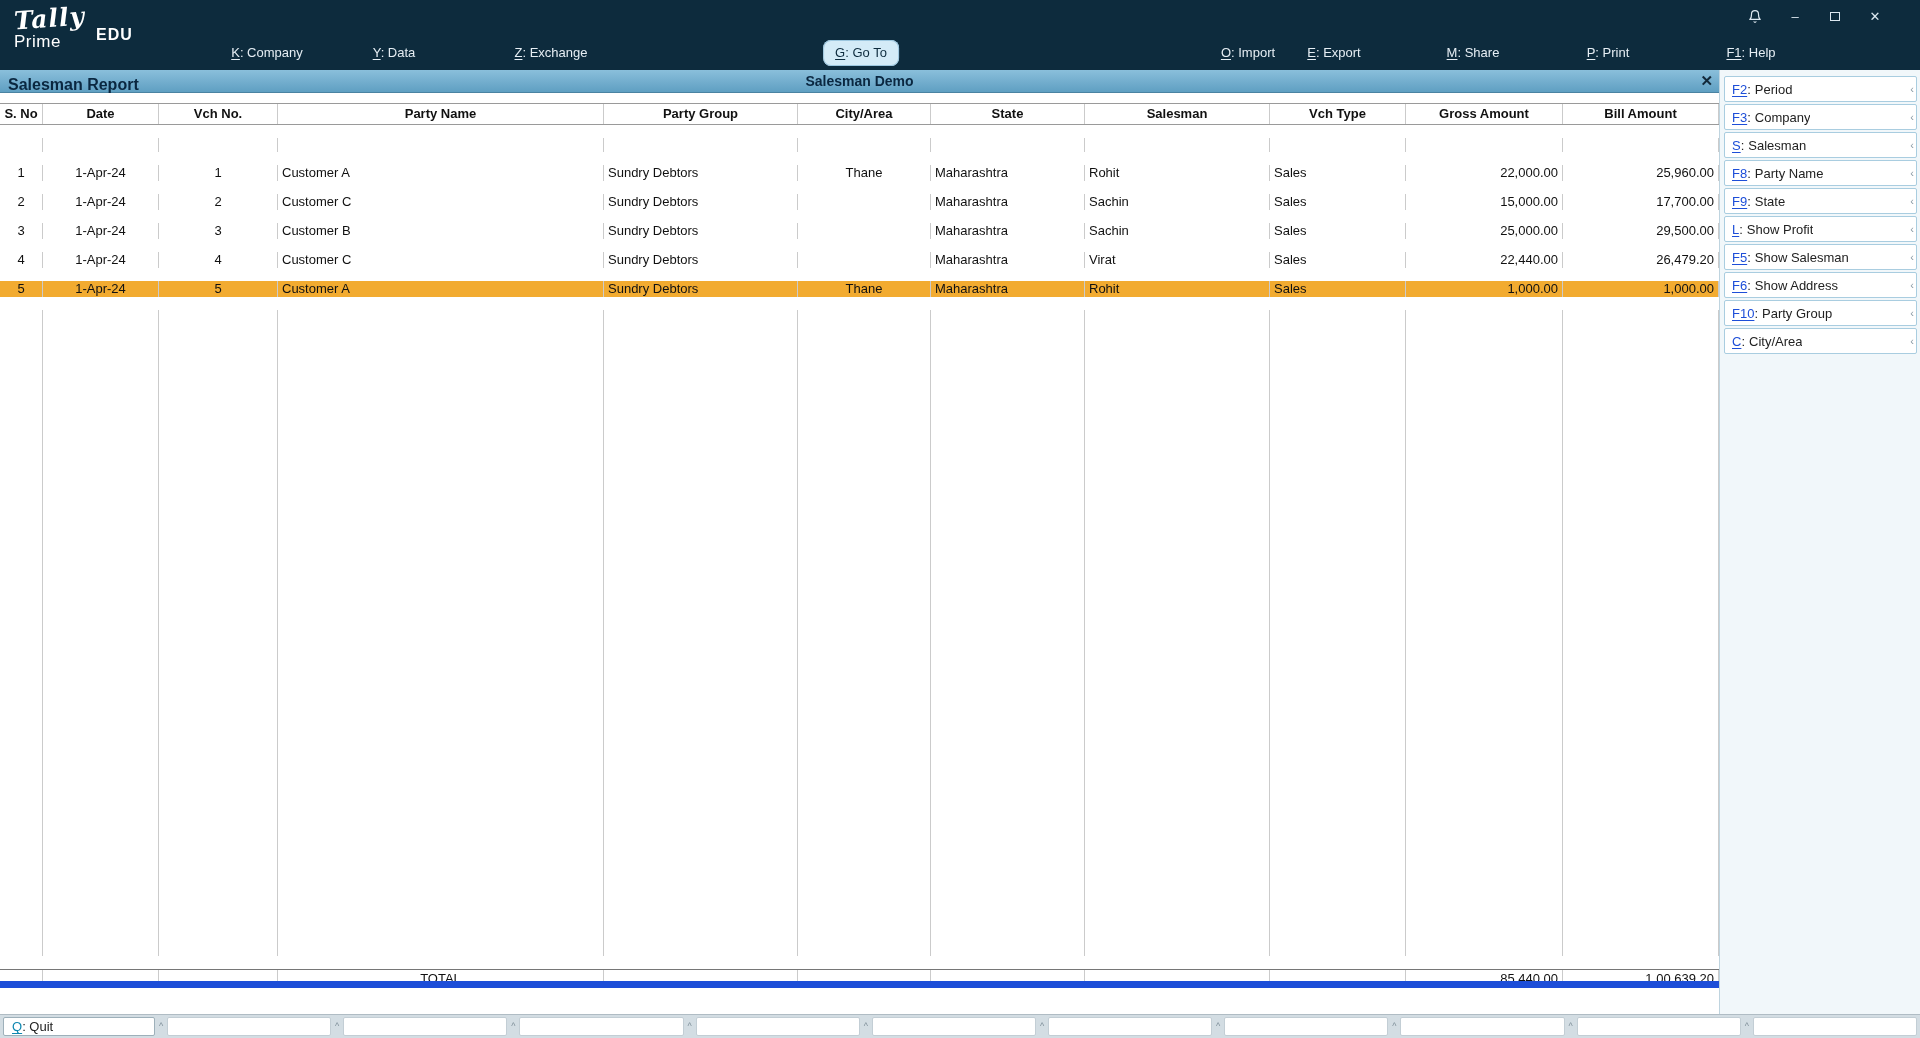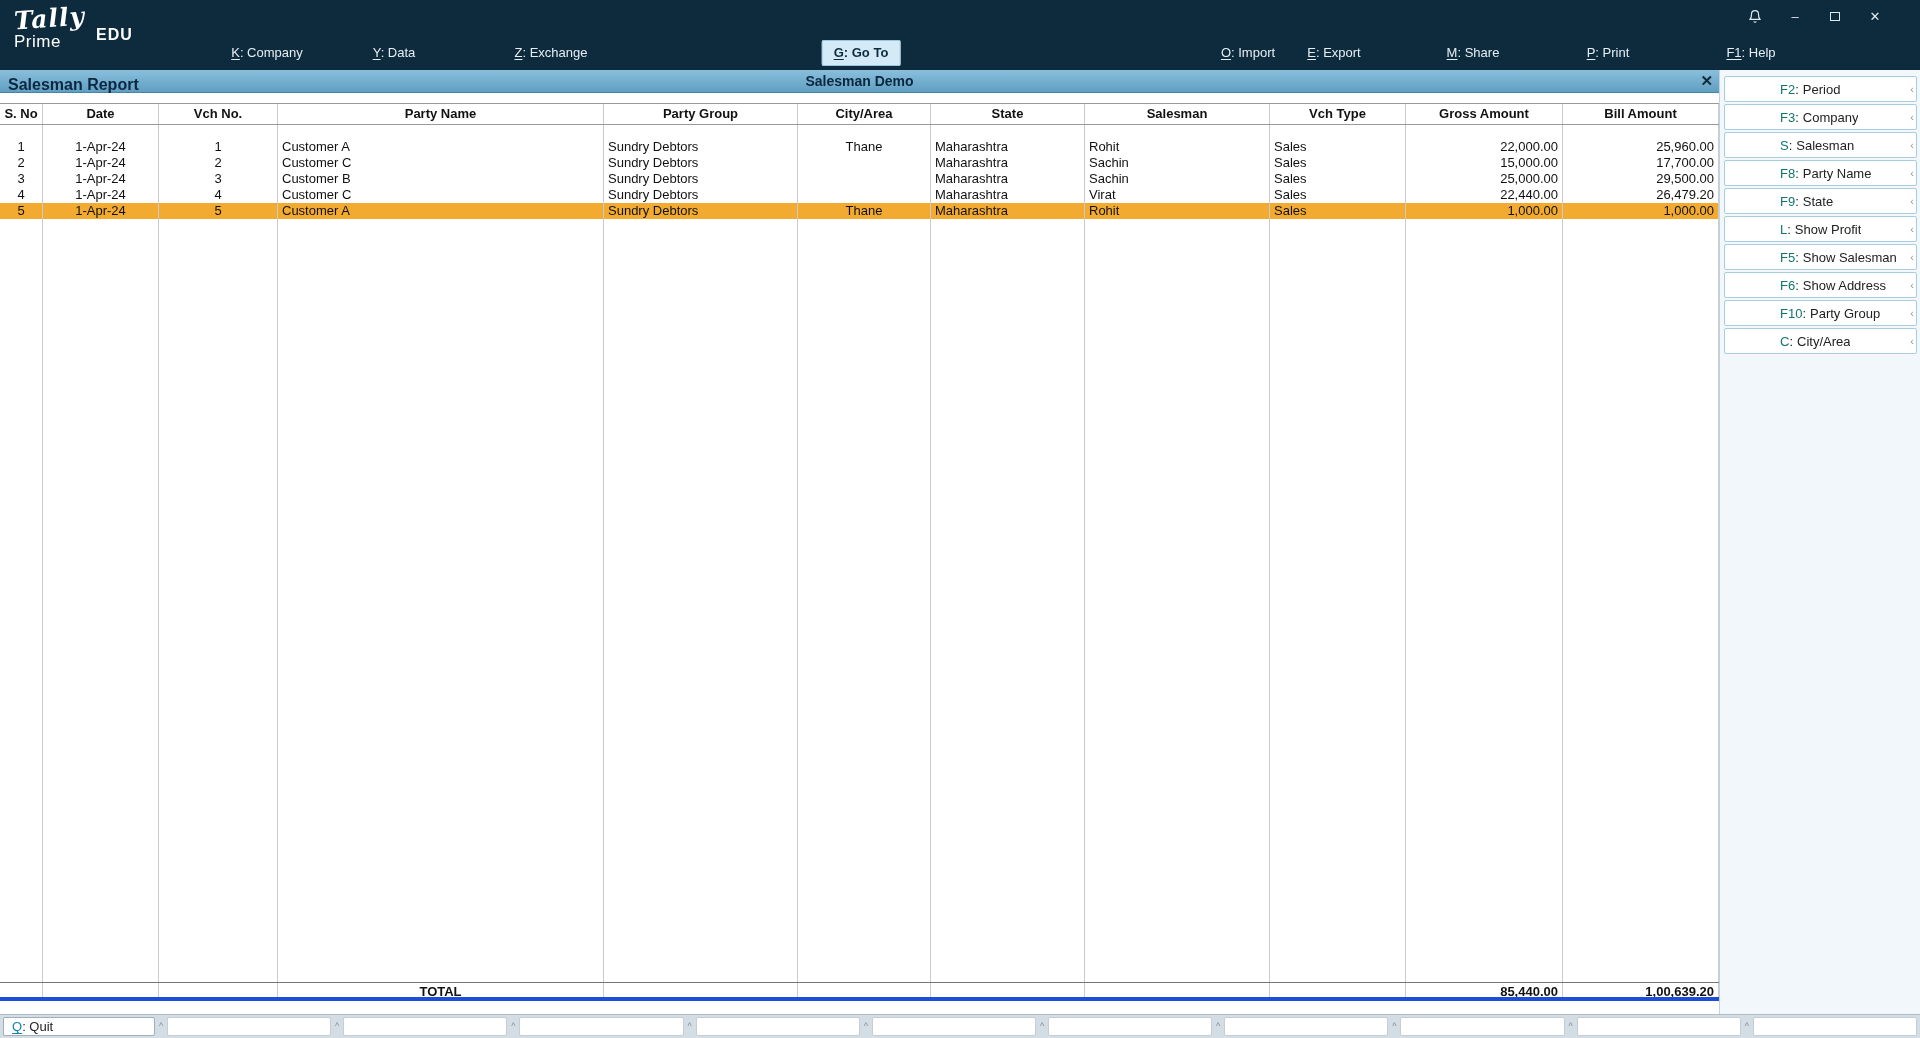--- a/index.html
+++ b/index.html
@@ -16,63 +16,63 @@
     font-family:"DejaVu Serif", serif; font-style:italic; font-weight:bold;
     font-size:25px; line-height:26px; transform:rotate(-4deg); letter-spacing:1px;
   }
   .logo-prime { font-size:17px; line-height:18px; margin-top:1px; letter-spacing:0.5px; }
   .edu { position:absolute; left:96px; top:26px; color:#fff; font-weight:bold; font-size:16px; letter-spacing:1px; }
   .menubar { position:absolute; left:0; right:0; top:40px; height:26px; }
   .menu-item {
     position:absolute; top:0; transform:translateX(-50%); height:26px; line-height:26px;
     color:#e6eef4; font-size:13px; white-space:nowrap; padding:0 12px; cursor:default;
   }
-  .menu-item.active { background:#d4ebf7; color:#0d2b3d; border-radius:2px; box-shadow:0 0 0 1px #9cc6de inset;font-weight:bold; }
+  .menu-item.active { background:#d4ebf7; color:#0d2b3d; border-radius:8px; box-shadow:0 0 0 1px #9cc6de inset; }
   .mkey { text-decoration:underline; text-underline-offset:2px; }
   .winctl { position:absolute; top:6px; left:1742px; display:flex; gap:14px; align-items:center; }
   .wc { width:26px; height:20px; display:flex; align-items:center; justify-content:center; color:#dce8f0; font-size:13px; }
   .wc-max-box { width:10px; height:9px; border:1px solid #dce8f0; display:inline-block; }
 
   
   .main { position:absolute; top:70px; bottom:24px; left:0; right:0; display:flex; }
   .report-col { width:1719px; flex:0 0 1719px; display:flex; flex-direction:column; background:#fff; }
 
   .titlebar {
     flex:0 0 23px; height:23px; position:relative;
     background:linear-gradient(#8abfdb,#5f9fc2); border-bottom:1px solid #4a83a2;
   }
   .tb-left { position:absolute; left:8px; top:4px; line-height:22px; font-weight:bold; font-size:16px; color:#0a2740; }
   .tb-center { position:absolute; left:50%; transform:translateX(-50%); top:0; line-height:22px; font-weight:bold; font-size:14px; color:#0a2740; }
   .tb-close { position:absolute; right:6px; top:0; line-height:22px; font-weight:bold; font-size:15px; color:#12293a; cursor:default; }
 
-  .tablewrap { flex:1; display:flex; flex-direction:column; overflow:hidden; background:#fff; }
+  .tablewrap { flex:1; display:flex; flex-direction:column; overflow:hidden; background:#fff;gap:13px; }
   .trow { display:flex; flex:0 0 auto; }
   .tcell {
     border-right:1px solid #cbcbcb; padding:0 4px; white-space:nowrap; overflow:hidden;
     font-size:13px; color:#111;
   }
   .a-left { text-align:left; } .a-center { text-align:center; padding:0 1px; } .a-right { text-align:right; }
   .thead { margin-top:10px; height:22px; border-top:1px solid #9a9a9a; border-bottom:1px solid #9a9a9a; font-weight:bold; }
   .thead .tcell { line-height:20px; }
   .pregap { height:14px; }
   .datarow { height:16px; line-height:16px; }
   .datarow.selected { background:#f2ab30; }
   .filler { flex:1 1 auto; }
   .filler .tcell { height:100%; }
-  .totalrow { height:19px; line-height:17px; border-top:1px solid #767676; border-bottom:4px solid #1d4ed8; font-weight:bold; }
+  .totalrow { height:19px; line-height:17px; border-top:1px solid #767676; border-bottom:7px solid #1d4ed8; font-weight:normal; }
   .postgap { height:13px; }
 
   
   .sidebar { flex:1; background:#f1f7fa; border-left:1px solid #bfd4df; padding:6px 3px 0 4px; }
   .side-btn {
     position:relative; display:flex; align-items:center; height:26px; margin-bottom:2px;
     background:#fff; border:1px solid #a9cde0; border-radius:2px; padding:0 12px 0 7px;
     font-size:13px; cursor:default;
   }
-  .skey { color:#0f766e; text-underline-offset:2px;margin-left:48px; }
+  .skey { color:#1d4ed8; text-decoration:underline; text-underline-offset:2px; }
   .ssep { color:#222; margin-right:4px; }
   .slabel { color:#222; white-space:nowrap; overflow:hidden; }
   .schev { position:absolute; right:2px; top:50%; transform:translateY(-50%); color:#8a9aa5; font-size:11px; line-height:10px; }
 
   
   .bottombar {
     position:absolute; left:0; right:0; bottom:0; height:24px; background:#d3dde3;
     border-top:1px solid #b0bcc4; display:flex; align-items:center; padding:0 3px;
   }
   .quit-btn {

